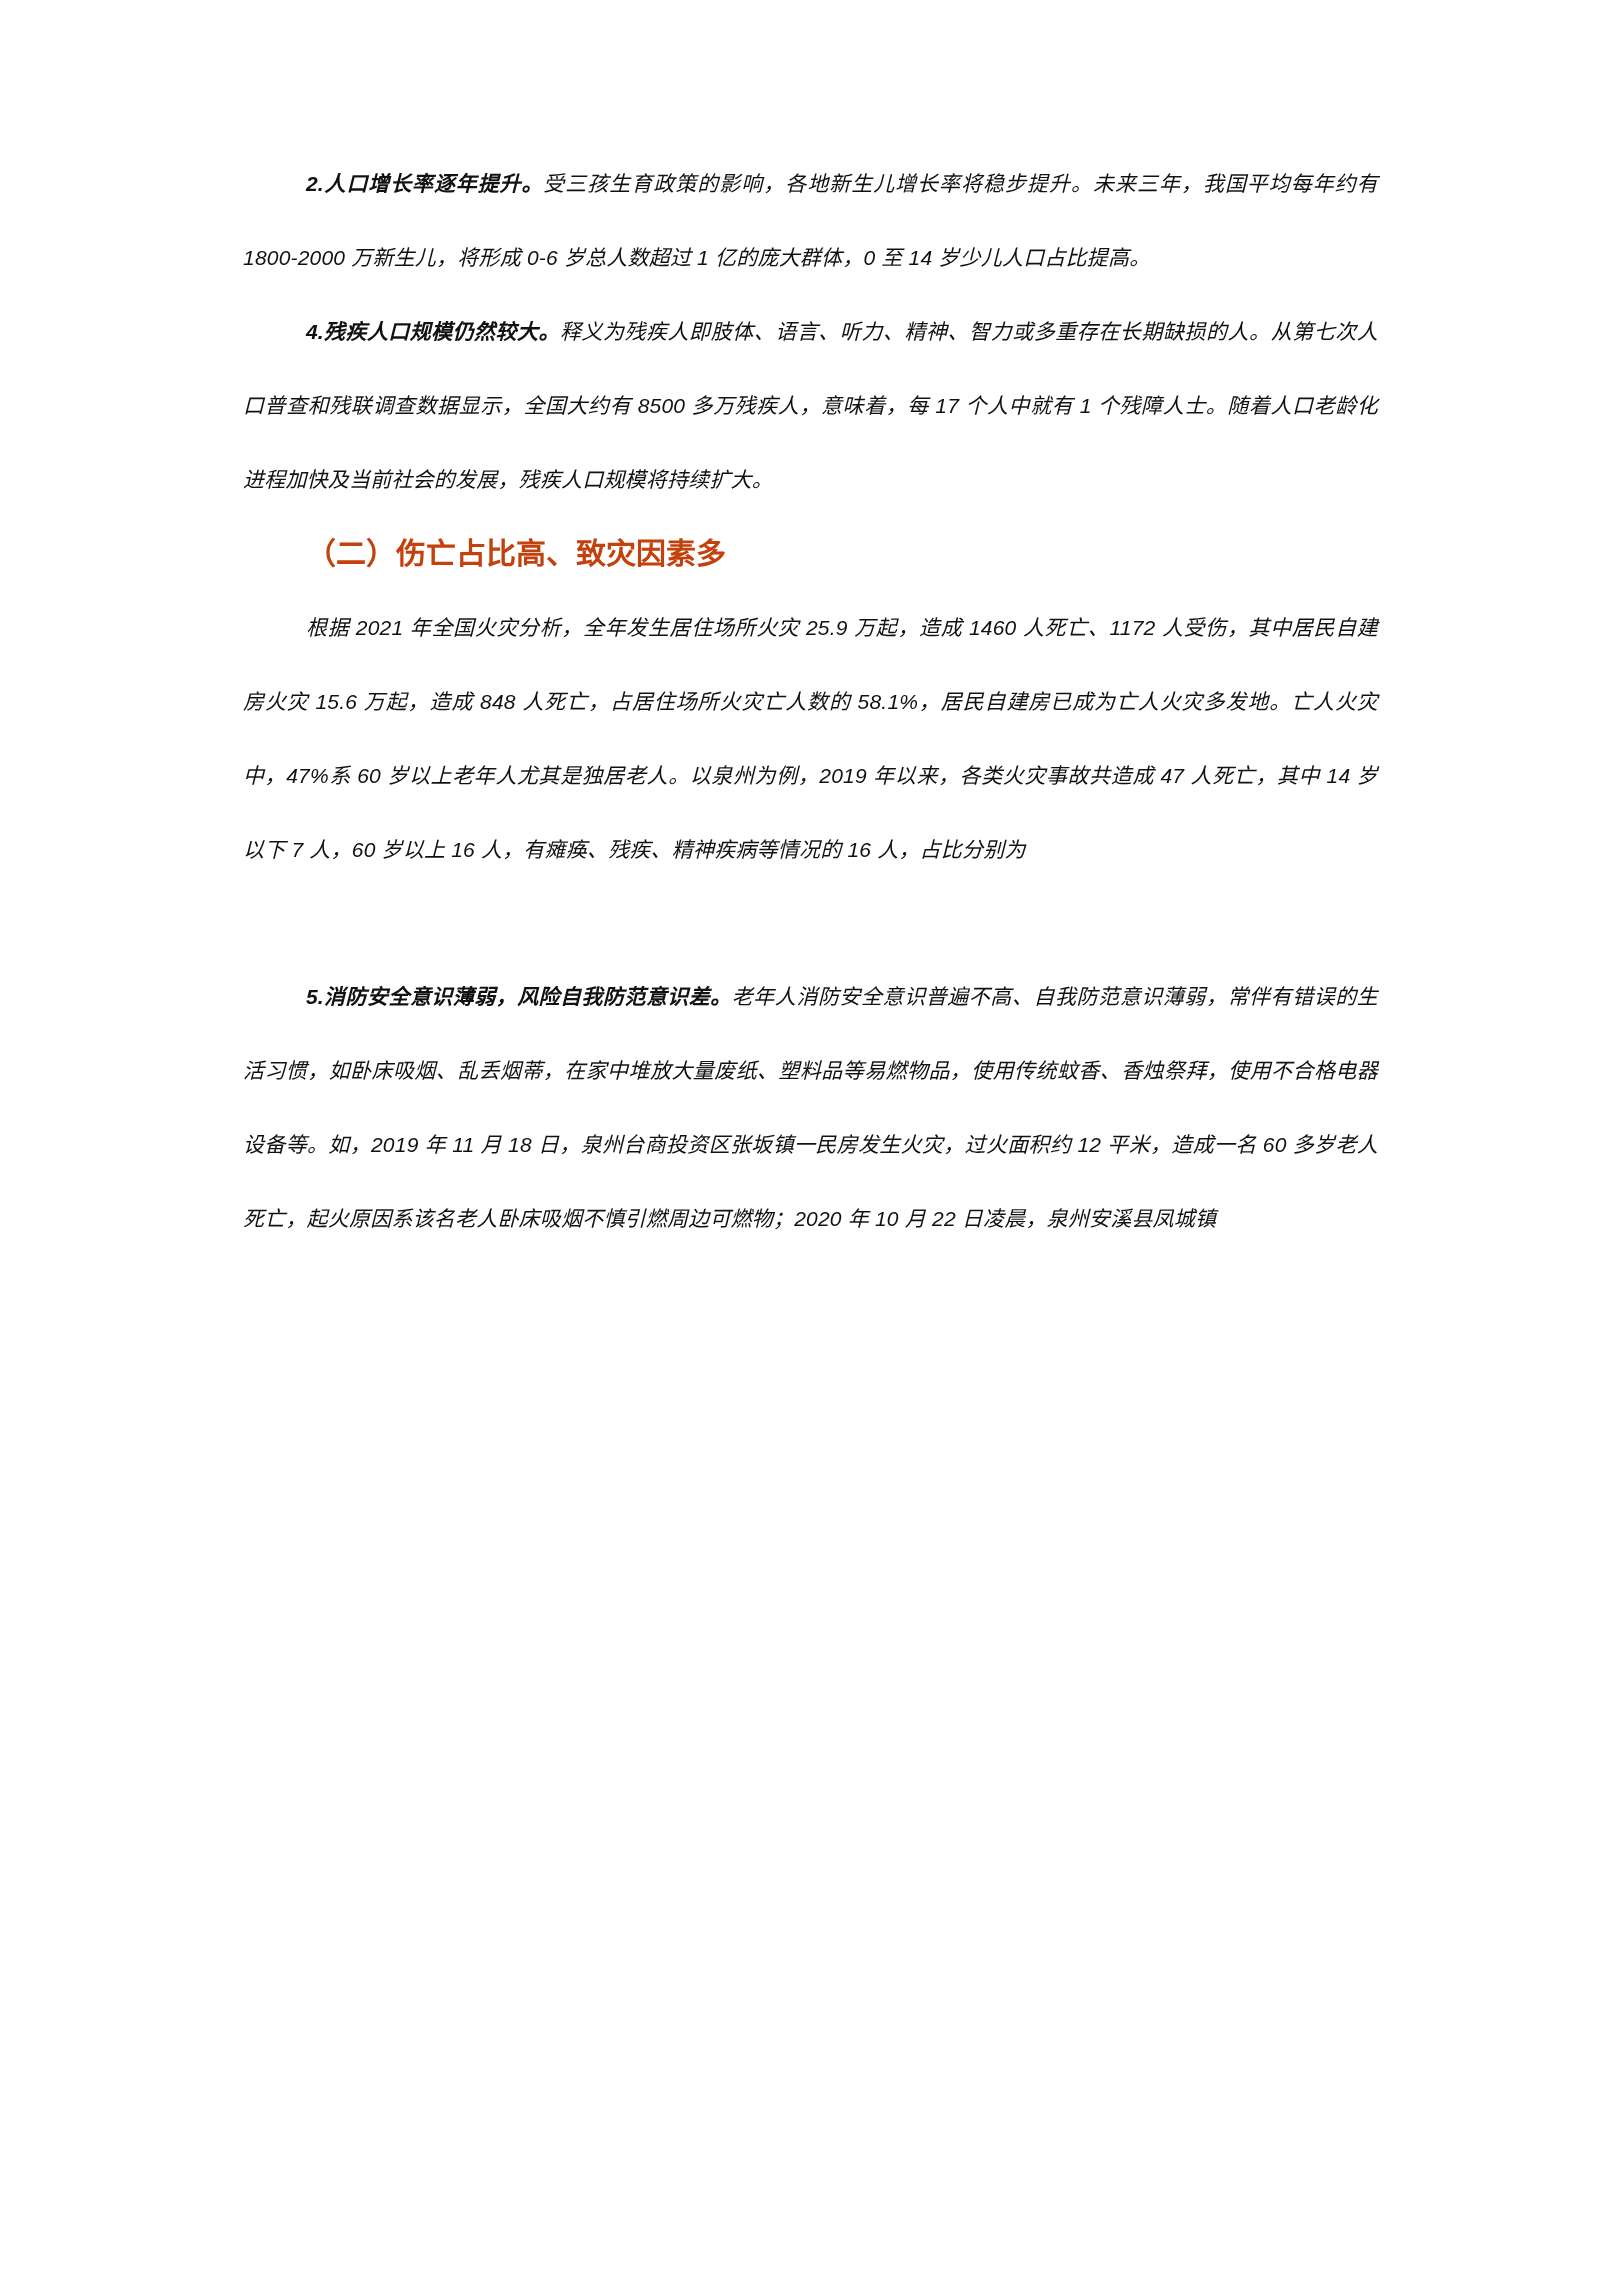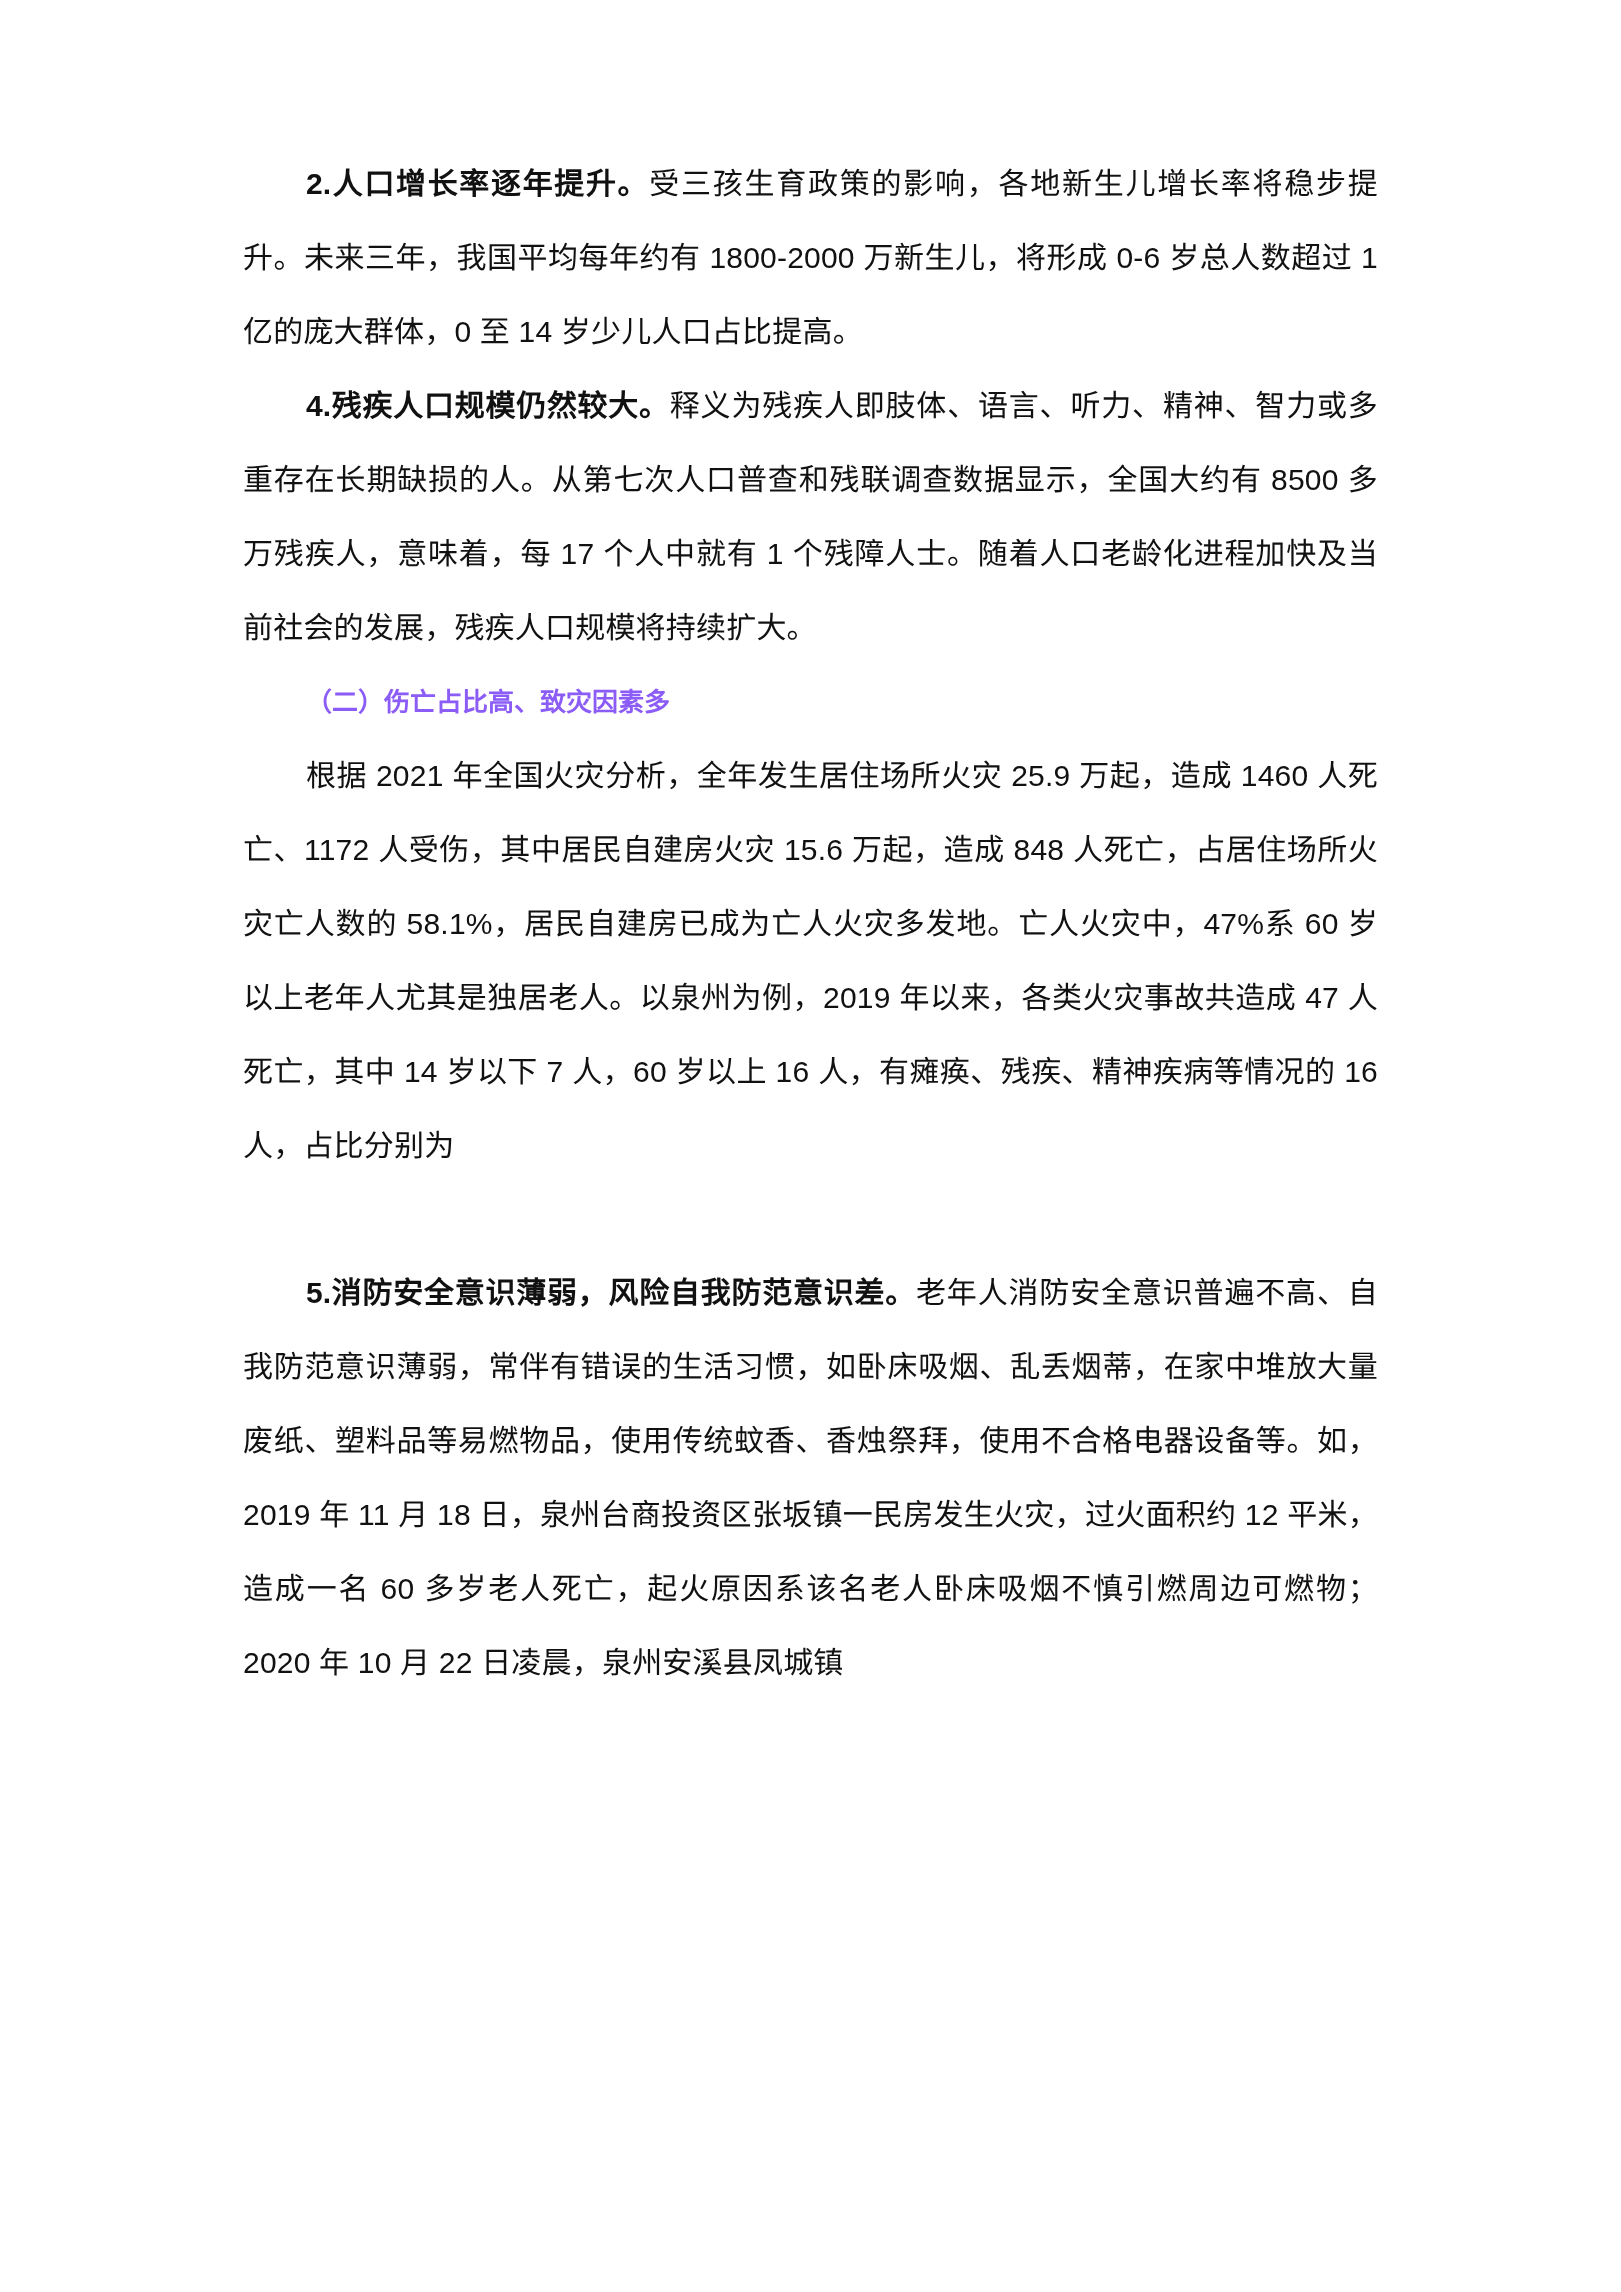--- a/index.html
+++ b/index.html
@@ -15,45 +15,46 @@
     height: 2293px;
     background: #ffffff;
     box-sizing: border-box;
     padding: 147px 243px 0 243px;
     font-family: "Liberation Sans", "DejaVu Sans", sans-serif;
     color: #000000;
     overflow: hidden;
   }
 
   .body-block {
-    font-size: 30px;
+    font-size: 21px;
     line-height: 74px;
     letter-spacing: 0.2px;
     text-align: justify;
     text-justify: inter-ideograph;
     margin: 0;
     color: #111111;
+    font-style: italic;
   }
 
   .indent {
     text-indent: 63px;
   }
 
   .lead-bold {
     font-weight: 700;
     letter-spacing: 0.1px;
   }
 
   .heading-block {
-    font-size: 26px;
+    font-size: 30px;
     line-height: 74px;
     font-weight: 700;
     margin: 0;
     text-indent: 63px;
-    color: #8b5cf6;
+    color: #c2410c;
   }
 
   .spacer-gap {
     height: 73px;
   }
 </style>
 </head>
 <body>
 
 <div class="page">

